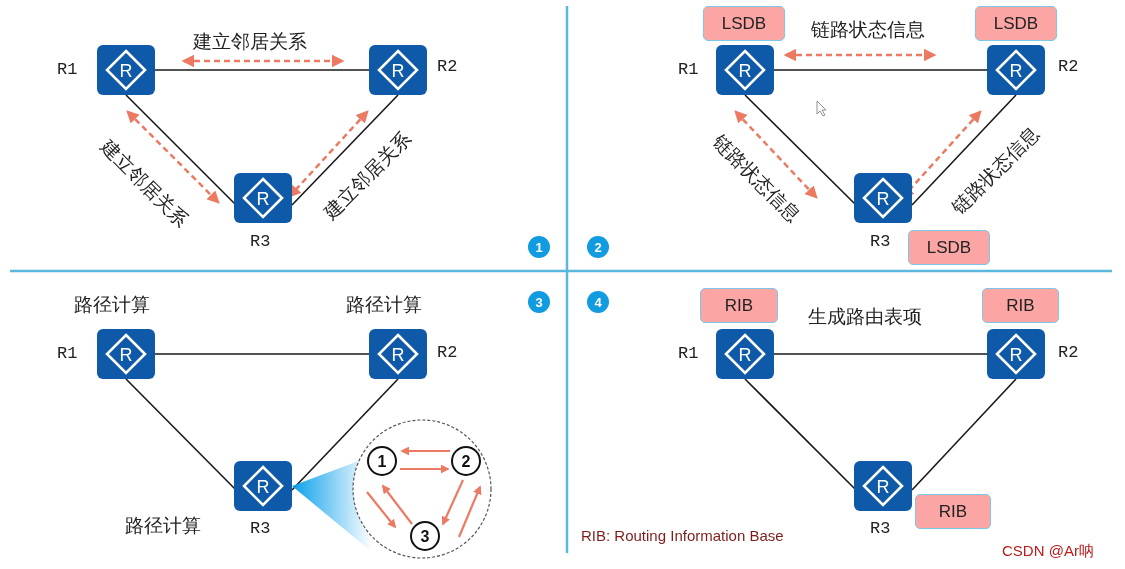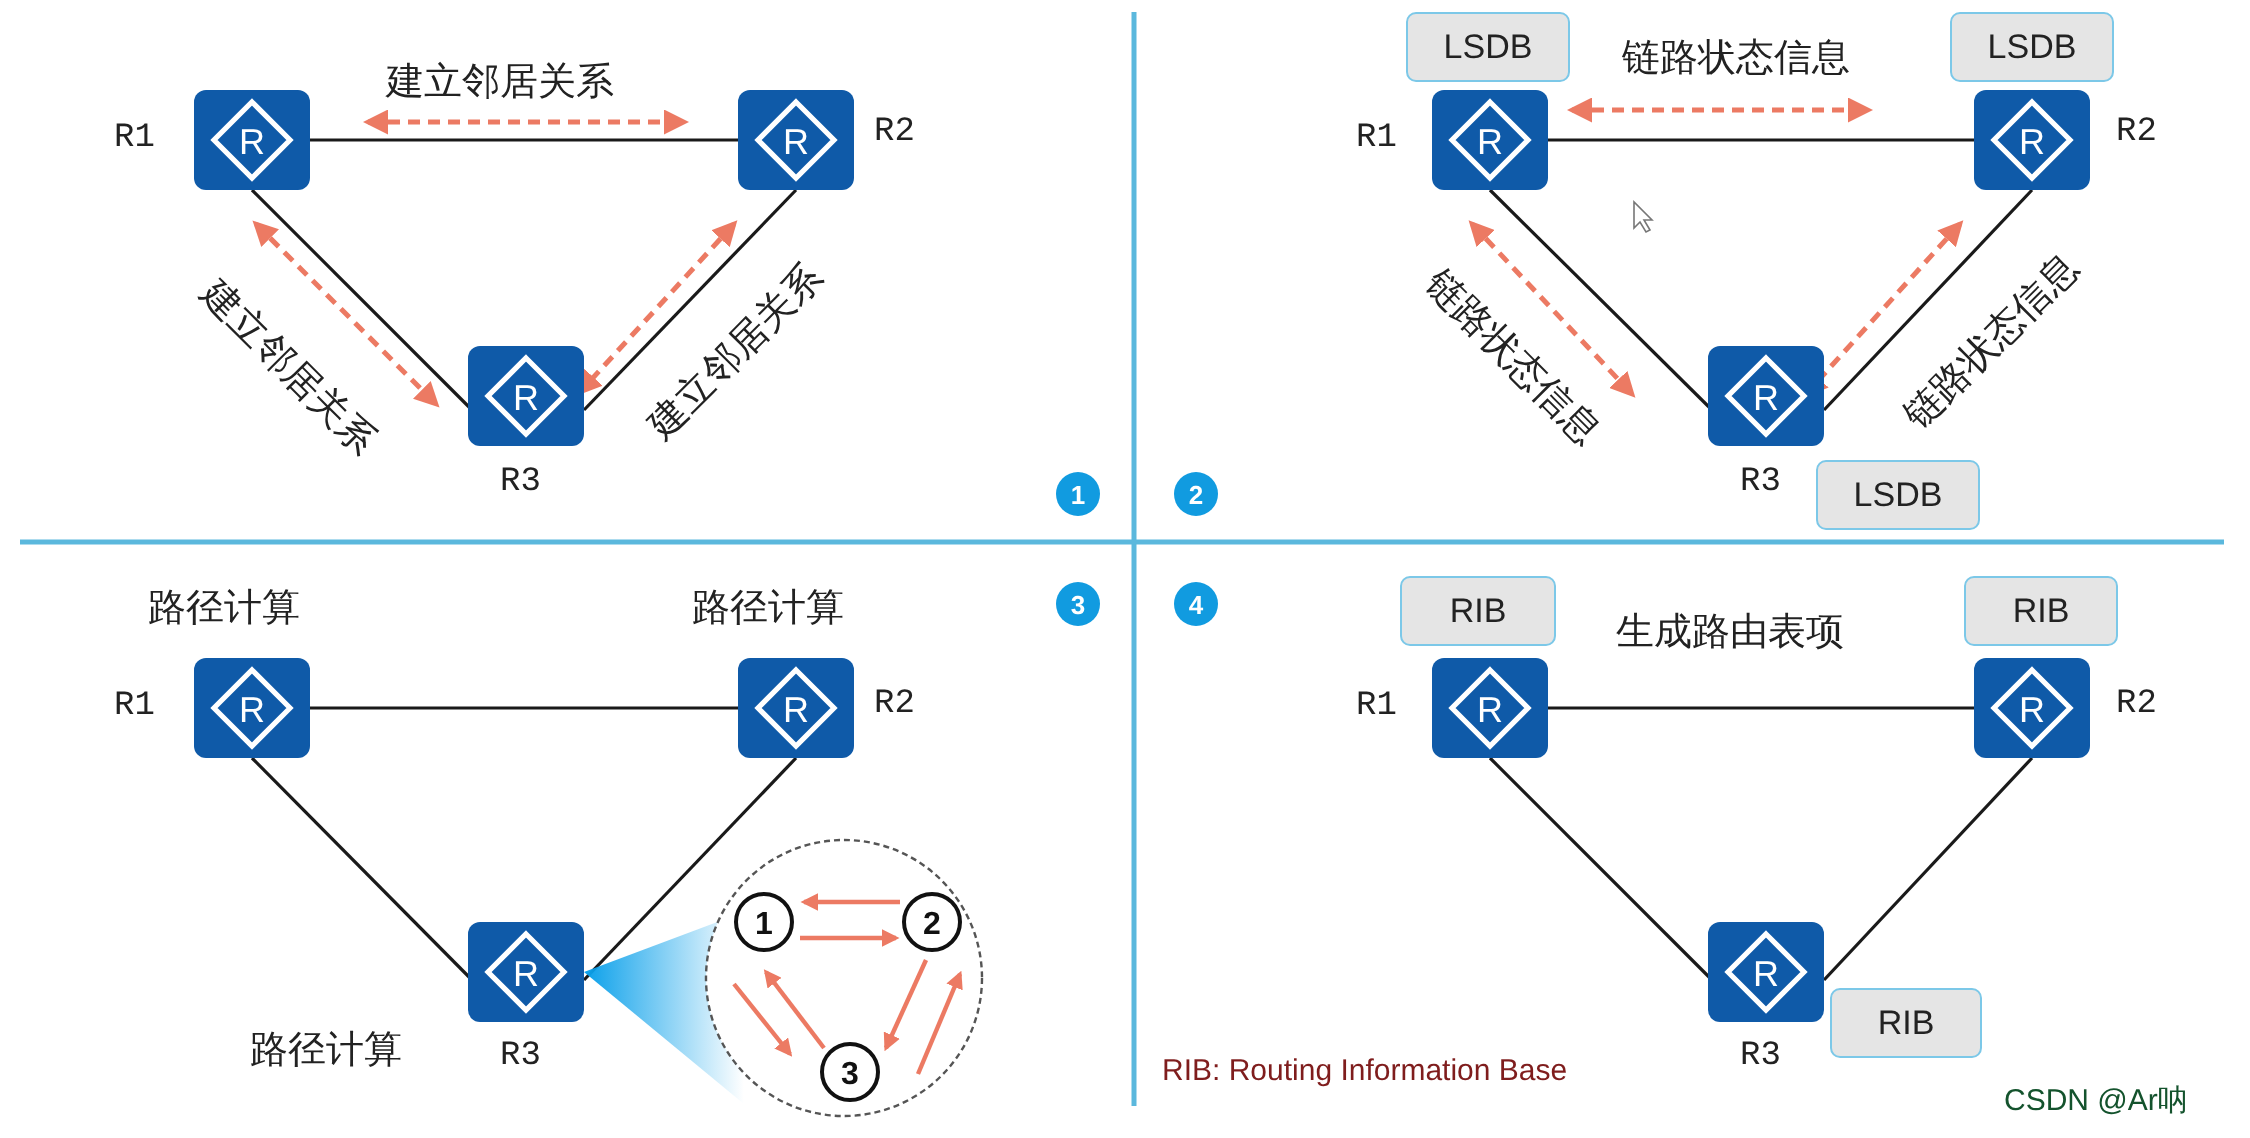--- a/index.html
+++ b/index.html
@@ -3,27 +3,27 @@
 <meta charset="utf-8">
 <style>
   html, body { margin:0; padding:0; background:#ffffff; }
   body { width:1125px; height:569px; position:relative; overflow:hidden;
          font-family:"DejaVu Sans", "Liberation Sans", sans-serif; color:#1a1a1a; }
   #canvas { position:absolute; left:0; top:0; }
   .lbl { position:absolute; white-space:nowrap; line-height:1; }
   .rname { font-family:Liberation Mono, monospace; font-size:17px; color:#222; }
   .cn { font-size:19px; color:#222; }
   .db { position:absolute; box-sizing:border-box; border:1.5px solid #7cc8e8; border-radius:5px;
-        background:#e5e5e5; display:flex; align-items:center; justify-content:center;
+        background:#fca5a5; display:flex; align-items:center; justify-content:center;
         font-family:"Liberation Sans", sans-serif; font-size:17px; color:#222; }
   .badge { position:absolute; width:22px; height:22px; border-radius:50%; background:#119be0;
            color:#fff; font-family:"Liberation Sans", sans-serif; font-weight:bold; font-size:13px;
            display:flex; align-items:center; justify-content:center; }
   .note { font-family:"Liberation Sans", sans-serif; font-size:15px; color:#7f1d1d; }
-  .wm { font-family:"Liberation Sans", sans-serif; font-size:15px; color:#14532d; }
+  .wm { font-family:"Liberation Sans", sans-serif; font-size:15px; color:#b91c1c; }
 </style>
 </head>
 <body>
 
 <svg id="canvas" width="1125" height="569" viewBox="0 0 1125 569">
   <defs>
     <marker id="ah" viewBox="0 0 10 10" refX="8" refY="5" markerWidth="5" markerHeight="5" orient="auto-start-reverse">
       <path d="M0,0 L10,5 L0,10 z" fill="#ec7a63"></path>
     </marker>
     <marker id="ah2" viewBox="0 0 10 10" refX="8" refY="5" markerWidth="4" markerHeight="4" orient="auto">

